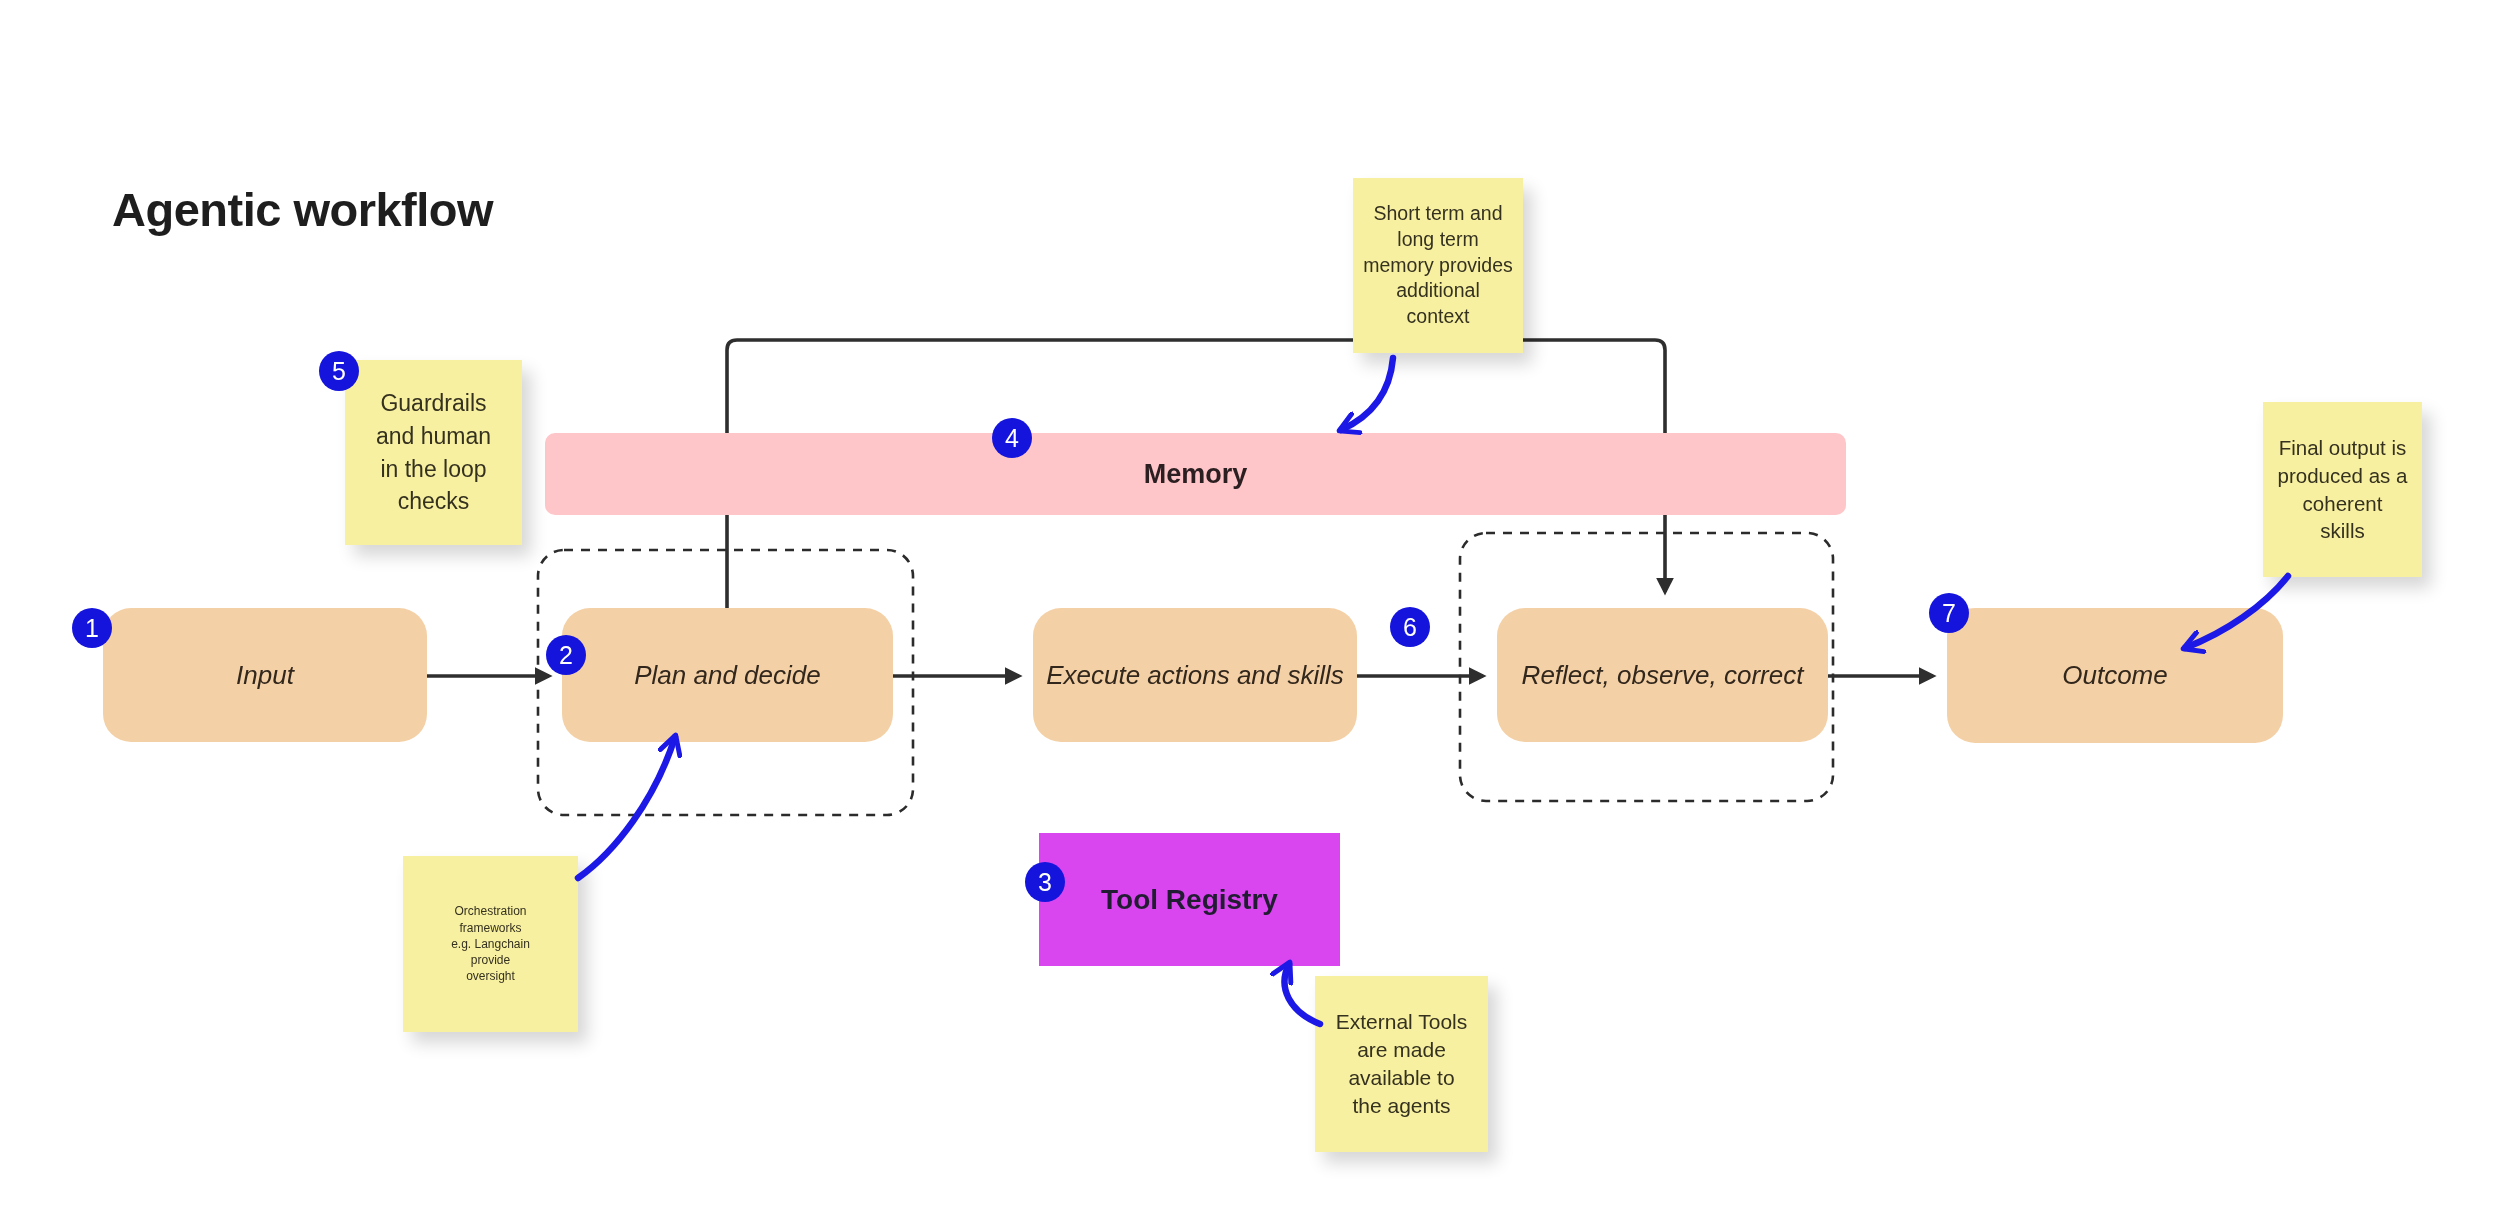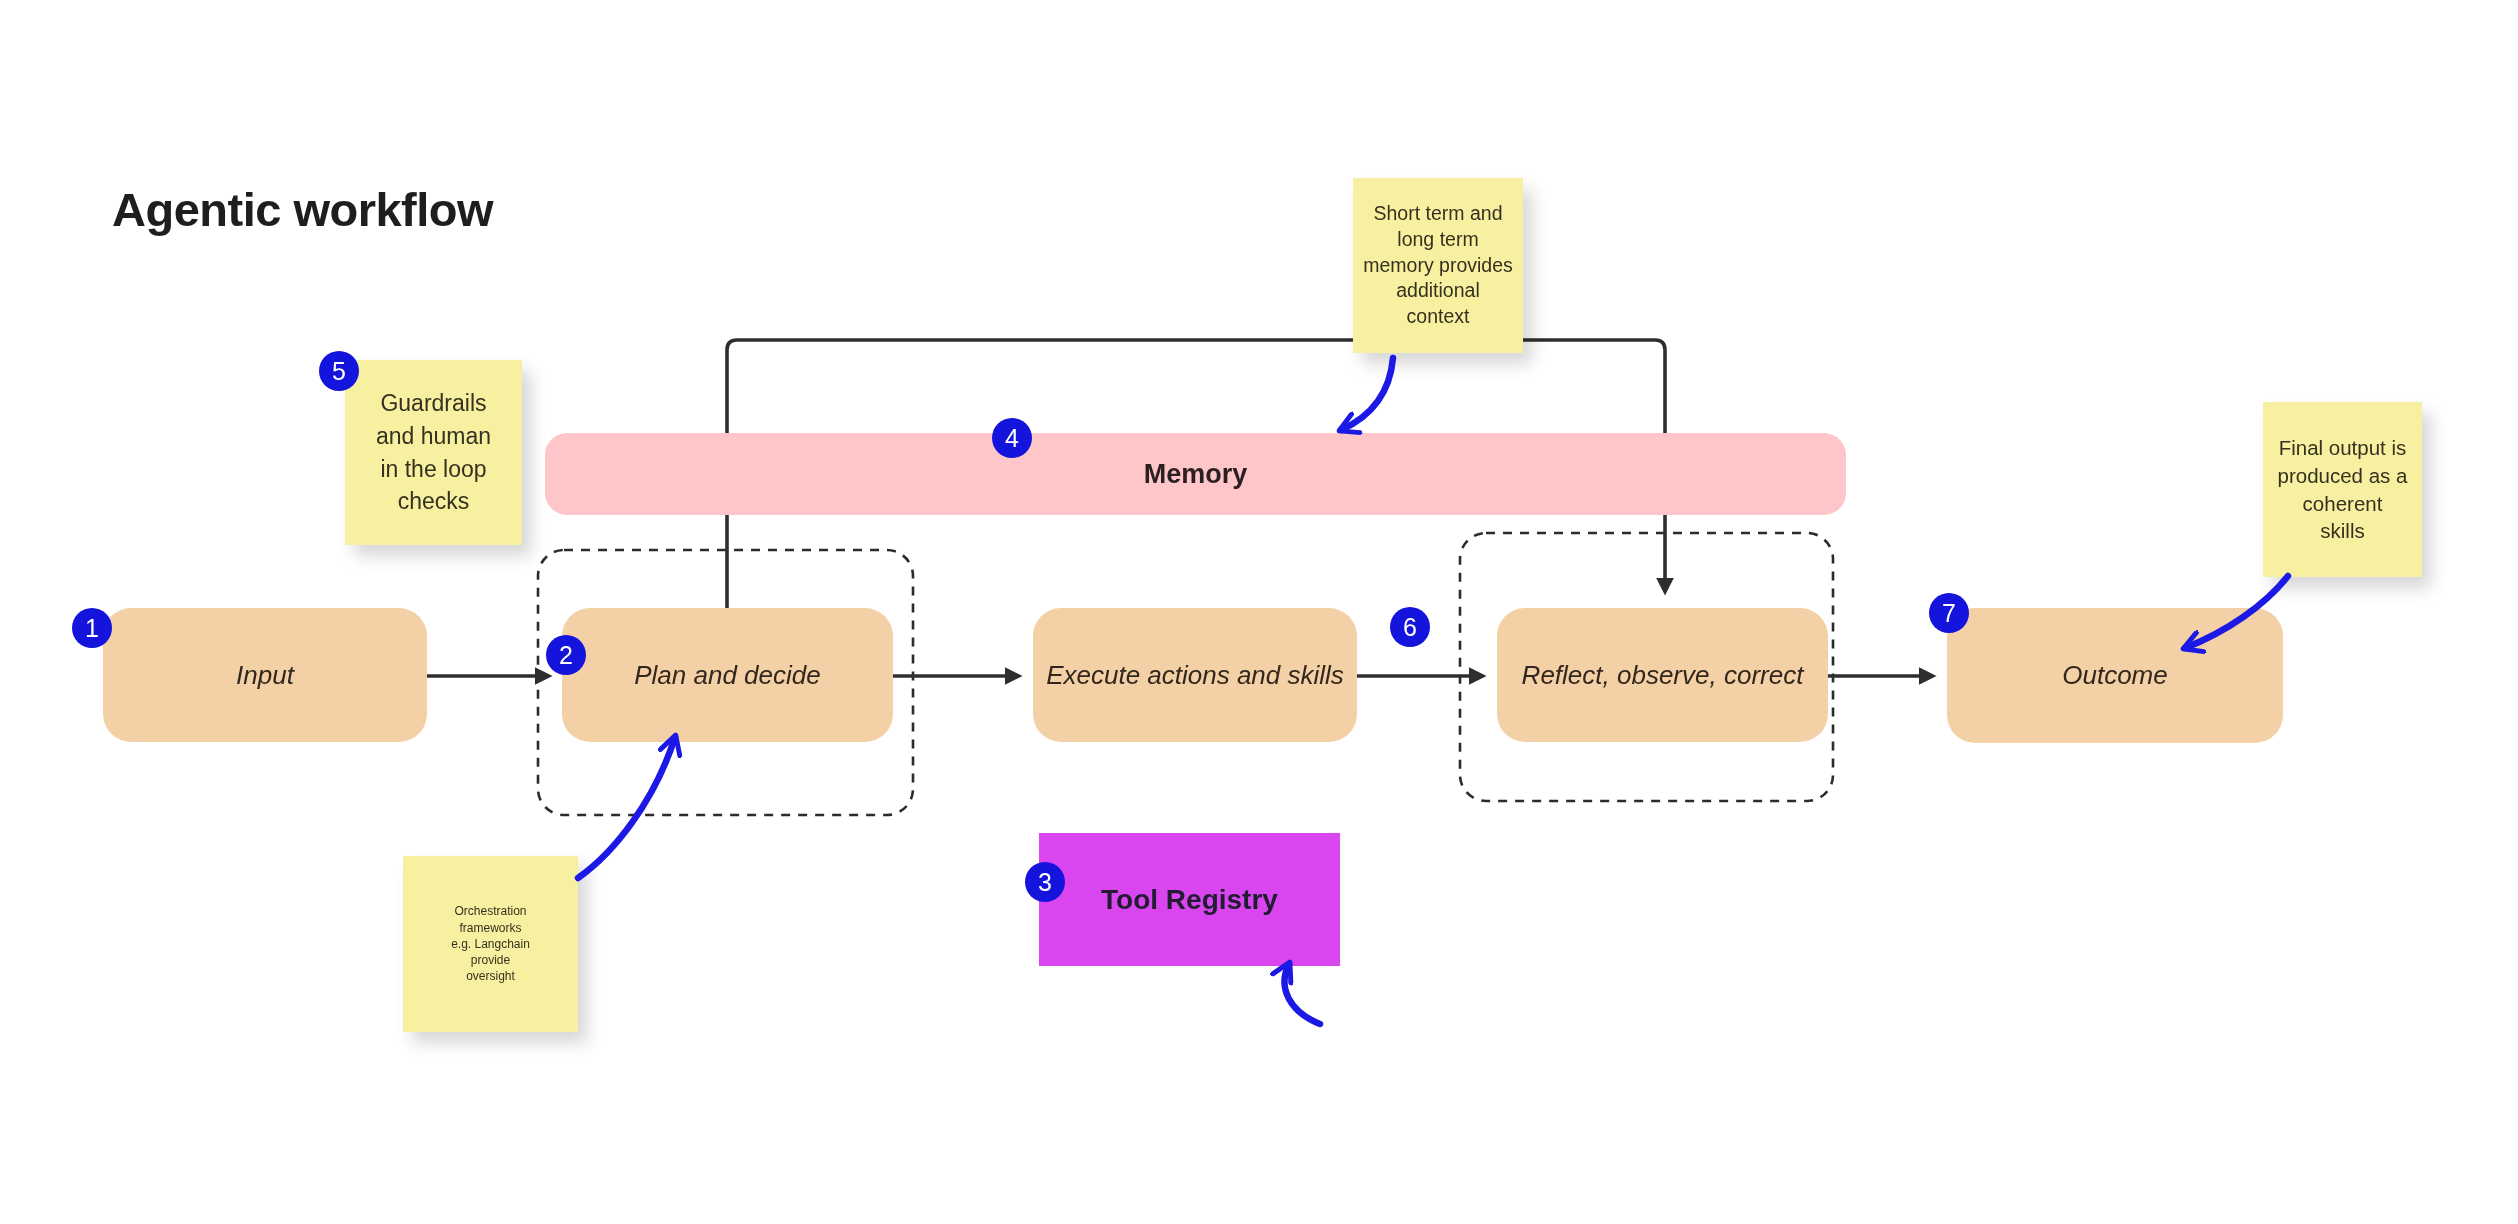--- a/index.html
+++ b/index.html
@@ -17,21 +17,21 @@
     display:flex;align-items:center;justify-content:center;
     font-size:26px;color:#32271c;text-align:center;font-style:italic;
   }
   #node-input   {left:103px; top:608px; width:324px; height:134px;}
   #node-plan    {left:562px; top:608px; width:331px; height:134px;}
   #node-execute {left:1033px;top:608px; width:324px; height:134px;}
   #node-reflect {left:1497px;top:608px; width:331px; height:134px;}
   #node-outcome {left:1947px;top:608px; width:336px; height:135px;}
   #node-memory{
     position:absolute;left:545px;top:433px;width:1301px;height:82px;
-    background:#ffc6c9;border-radius:22px;
+    background:#ffc6c9;border-radius:10px;
     display:flex;align-items:center;justify-content:center;
     font-size:27px;font-weight:700;color:#2b1f21;
   }
   #node-tool-registry{
     position:absolute;left:1039px;top:833px;width:301px;height:133px;
     background:#d946ef;
     display:flex;align-items:center;justify-content:center;
     font-size:28px;font-weight:700;color:#221c33;
   }
   .sticky{
@@ -123,20 +123,26 @@
 additional
 context</span>
   </div>
   <div class="sticky z4" id="sticky-orchestration">
     <span class="txt">Orchestration
 frameworks
 e.g. Langchain
 provide
 oversight</span>
   </div>
+  <div class="sticky z4" id="sticky-external-tools">
+    <span class="txt">External Tools
+are made
+available to
+the agents</span>
+  </div>
   <div class="sticky z4" id="sticky-final-output">
     <span class="txt">Final output is
 produced as a
 coherent
 skills</span>
   </div>
 
   <svg class="layer z5" viewBox="0 0 2518 1224">
     <defs>
       <marker id="bv" viewBox="0 0 12 12" refX="9" refY="6" markerWidth="3.8" markerHeight="3.8" orient="auto">

